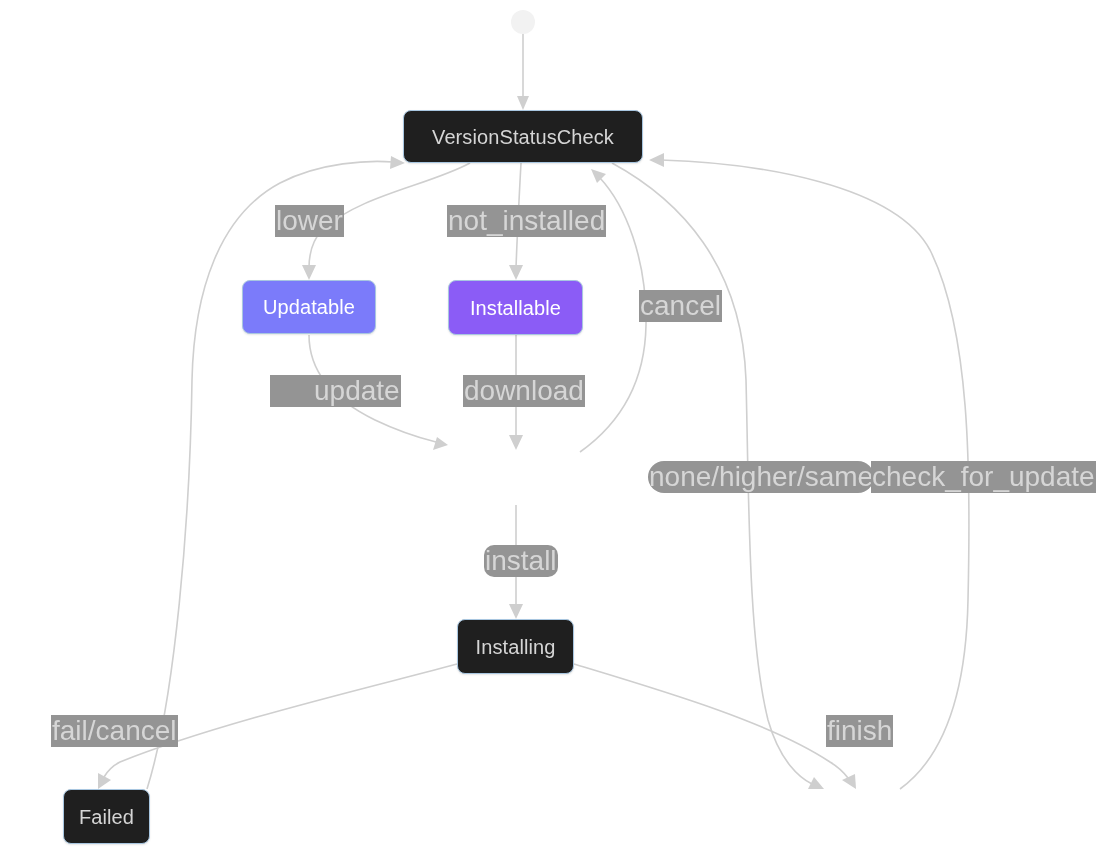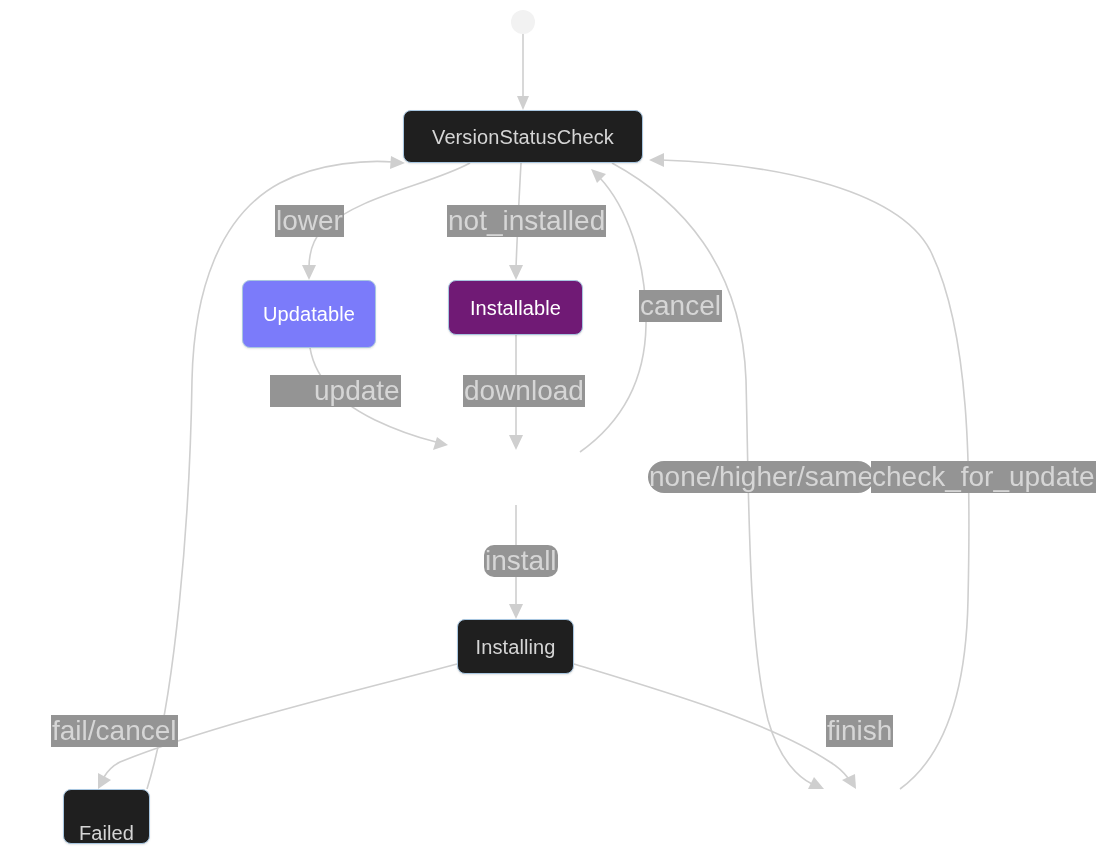--- a/index.html
+++ b/index.html
@@ -55,21 +55,21 @@
   }
   .node.dark {
     background: #1f1f1f;
     color: #d5d5d5;
   }
   .node.purple {
     background: #7b7bfa;
     color: #ffffff;
   }
   .node.salmon {
-    background: #701a75;
+    background: #8b5cf6;
     color: #ffffff;
   }
   .edge-label {
     position: absolute;
     background: #949494;
     color: #d6d6d6;
     font-size: 28px;
     line-height: 29px;
     padding: 1px 1px 2px 1px;
     white-space: nowrap;
@@ -144,34 +144,34 @@
     </g>
 
   </svg>
 
   <div class="start-node" style="left:511px; top:10px;"></div>
 
   <div class="node dark" style="left:403px; top:110px; width:240px; height:53px;">
     <span>VersionStatusCheck</span>
   </div>
 
-  <div class="node purple" style="left:242px; top:280px; width:134px; height:68px;">
+  <div class="node purple" style="left:242px; top:280px; width:134px; height:54px;">
     <span>Updatable</span>
   </div>
 
   <div class="node salmon" style="left:448px; top:280px; width:135px; height:55px;">
     <span>Installable</span>
   </div>
 
 
   <div class="node dark" style="left:457px; top:619px; width:117px; height:55px;">
     <span>Installing</span>
   </div>
 
-  <div class="node dark" style="left:63px; top:789px; width:87px; height:55px;align-items:flex-end;">
+  <div class="node dark" style="left:63px; top:789px; width:87px; height:55px;">
     <span>Failed</span>
   </div>
 
 
   <div class="edge-label" style="left:275px; top:205px;">lower</div>
 
   <div class="edge-label" style="left:447px; top:205px;">not_installed</div>
 
   <div class="edge-label" style="left:639px; top:290px;">cancel</div>
 

